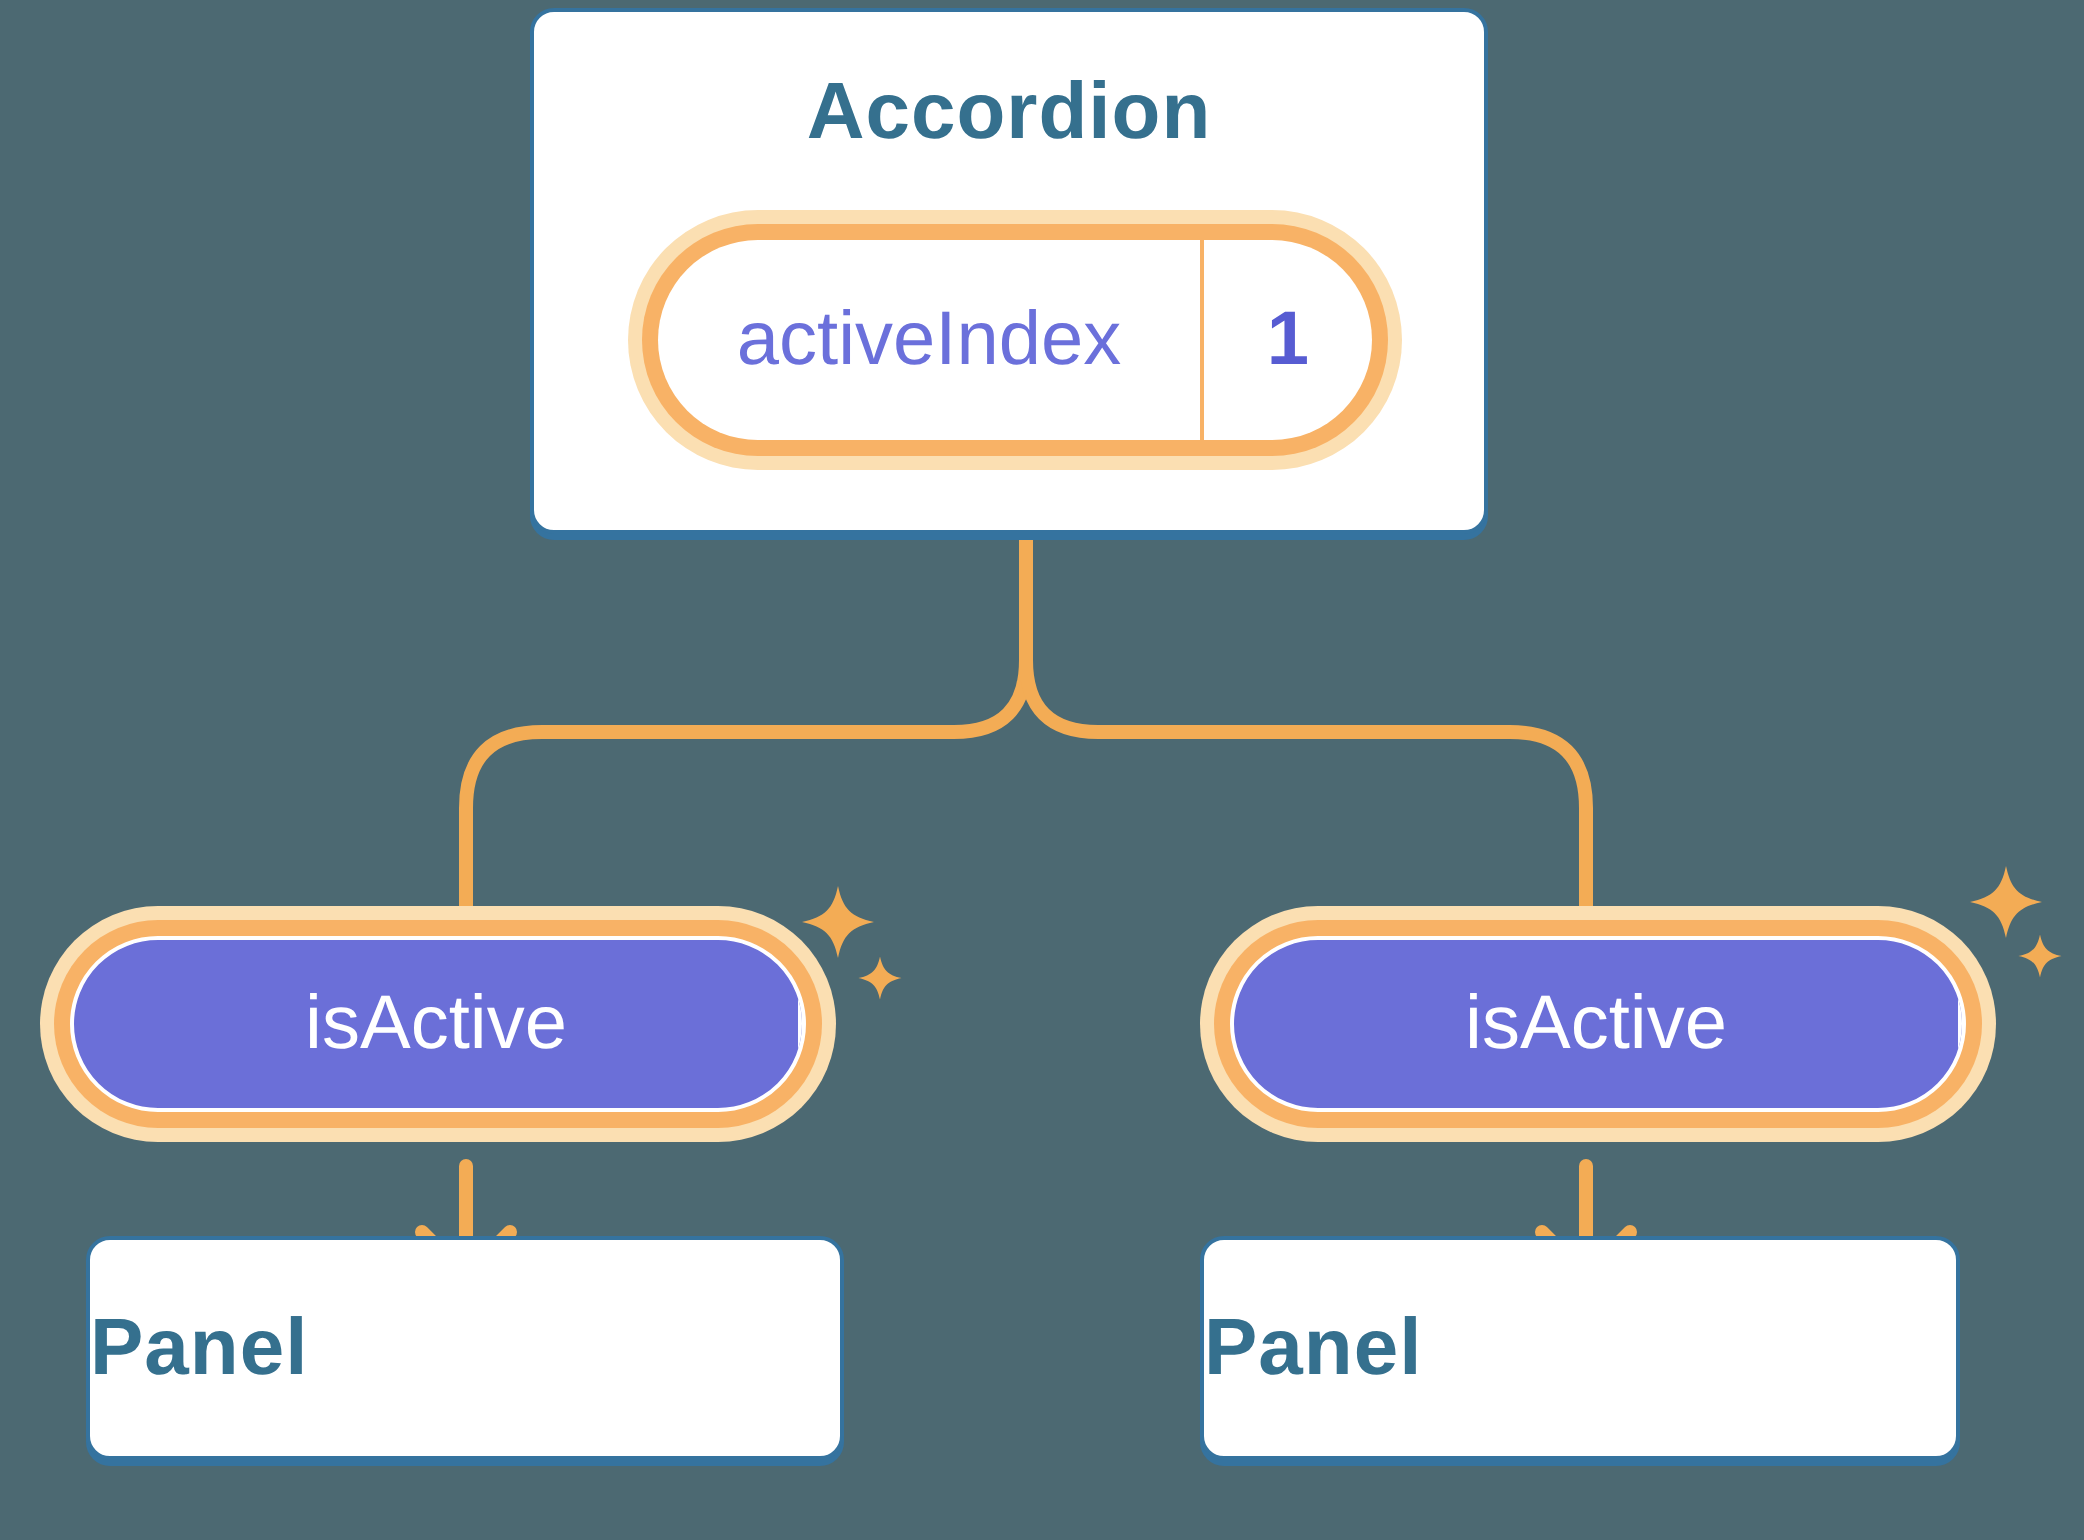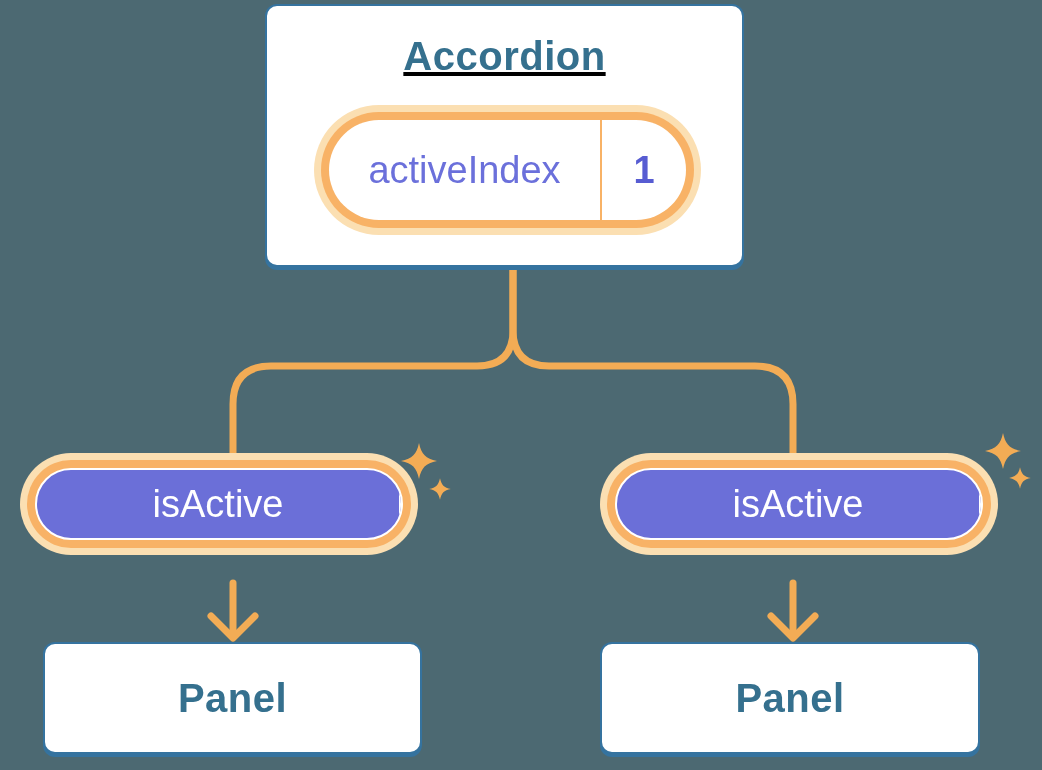--- a/index.html
+++ b/index.html
@@ -12,37 +12,37 @@
   html,body { background:var(--background); }
   body { font-family:"Liberation Sans", sans-serif; }
   .stage { position:relative; width:1042px; height:770px; background:var(--background); overflow:hidden; }
 
   .wires { position:absolute; left:0; top:0; width:1042px; height:770px; }
   .wire { fill:none; stroke:var(--connector); stroke-width:7; stroke-linecap:round; stroke-linejoin:round; }
   .sparkle { fill:var(--sparkle); stroke:none; }
 
   .card { position:absolute; background:var(--card-bg); border:2px solid var(--card-border);
           border-radius:12px; box-shadow:0 3px 0 var(--card-border); }
-  .root-card { left:265px; top:4px; width:479px; height:263px;text-decoration:underline; }
+  .root-card { left:265px; top:4px; width:479px; height:263px; }
   .card-title { margin-top:28px; text-align:center; font-size:40px; font-weight:600;
                 color:var(--heading-text); letter-spacing:.5px; }
 
-  .panel-card { height:112px; top:642px; display:flex; align-items:center; justify-content:center; }
+  .panel-card { height:112px; top:618px; display:flex; align-items:center; }
   .panel-left  { left:43px;  width:379px; }
   .panel-right { left:600px; width:380px; }
   .panel-title { font-size:40px; font-weight:600; color:var(--heading-text); letter-spacing:.5px; }
 
   .pill { position:absolute; border-radius:999px; background:var(--orange-ring);
           padding:8px; box-shadow:0 0 0 7px var(--orange-halo); }
   .pill-inner { display:flex; align-items:stretch; height:100%; border-radius:999px; overflow:hidden; }
   .pill-inner.light { background:var(--card-bg); }
   .pill-inner.dark  { background:var(--purple-fill); border:2px solid #fff; }
 
   .root-pill { left:54px; top:106px; width:373px; height:116px; }
-  .prop-pill { top:460px; width:384px; height:88px; }
+  .prop-pill { top:460px; width:384px; height:104px; }
   .prop-pill-left  { left:27px; }
   .prop-pill-right { left:607px; }
 
   .pill-label { flex:1; display:flex; align-items:center; justify-content:center;
                 font-size:38px; font-weight:500; }
   .pill-divider { width:2px; align-self:stretch; }
   .pill-value { display:flex; align-items:center; justify-content:center;
                 font-size:38px; font-weight:700; }
 
   .light .pill-label { color:var(--purple-label); }

